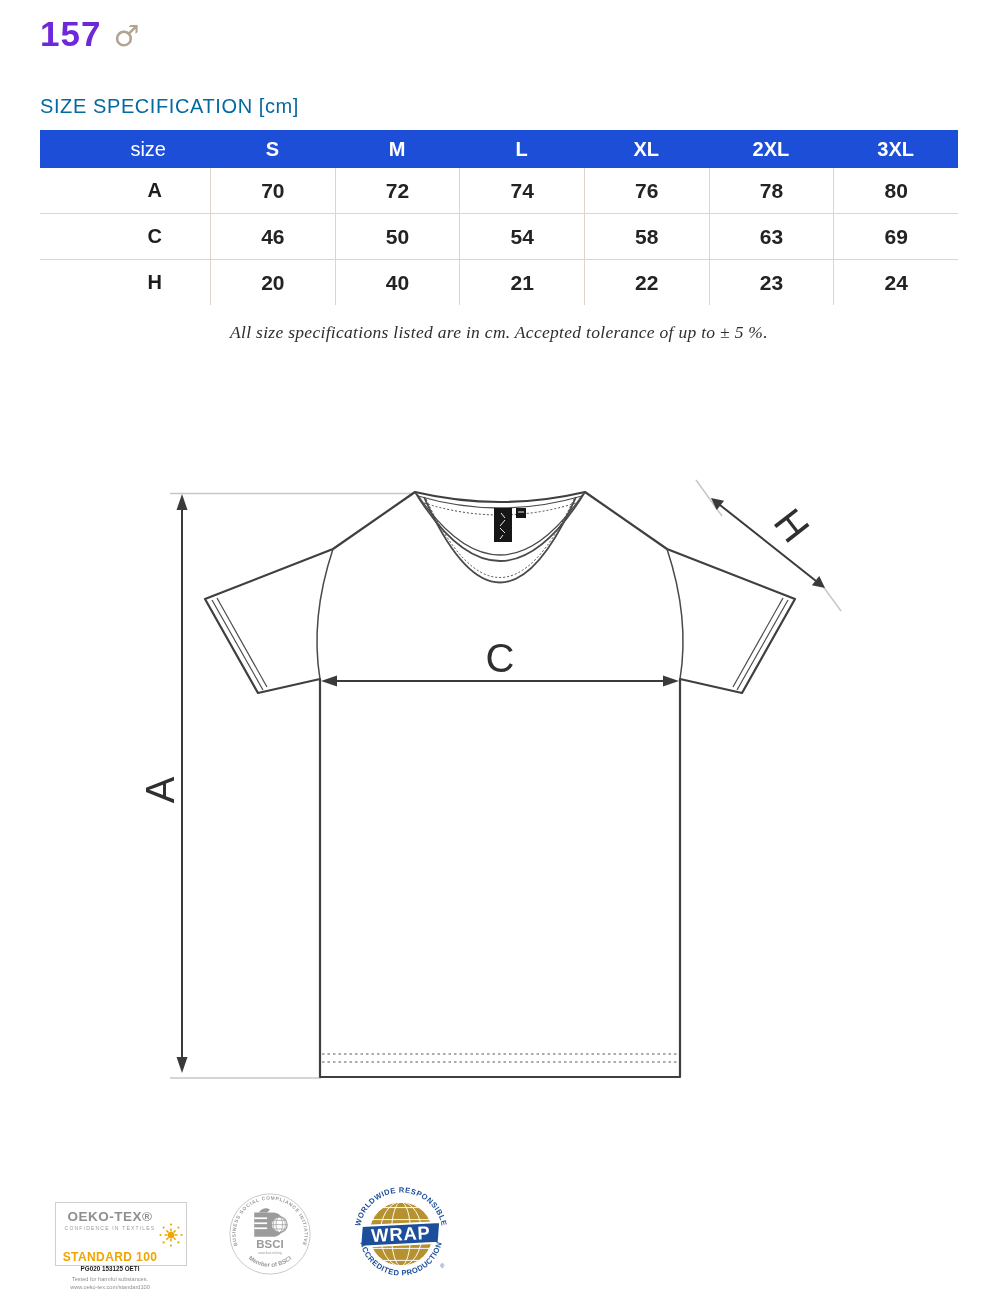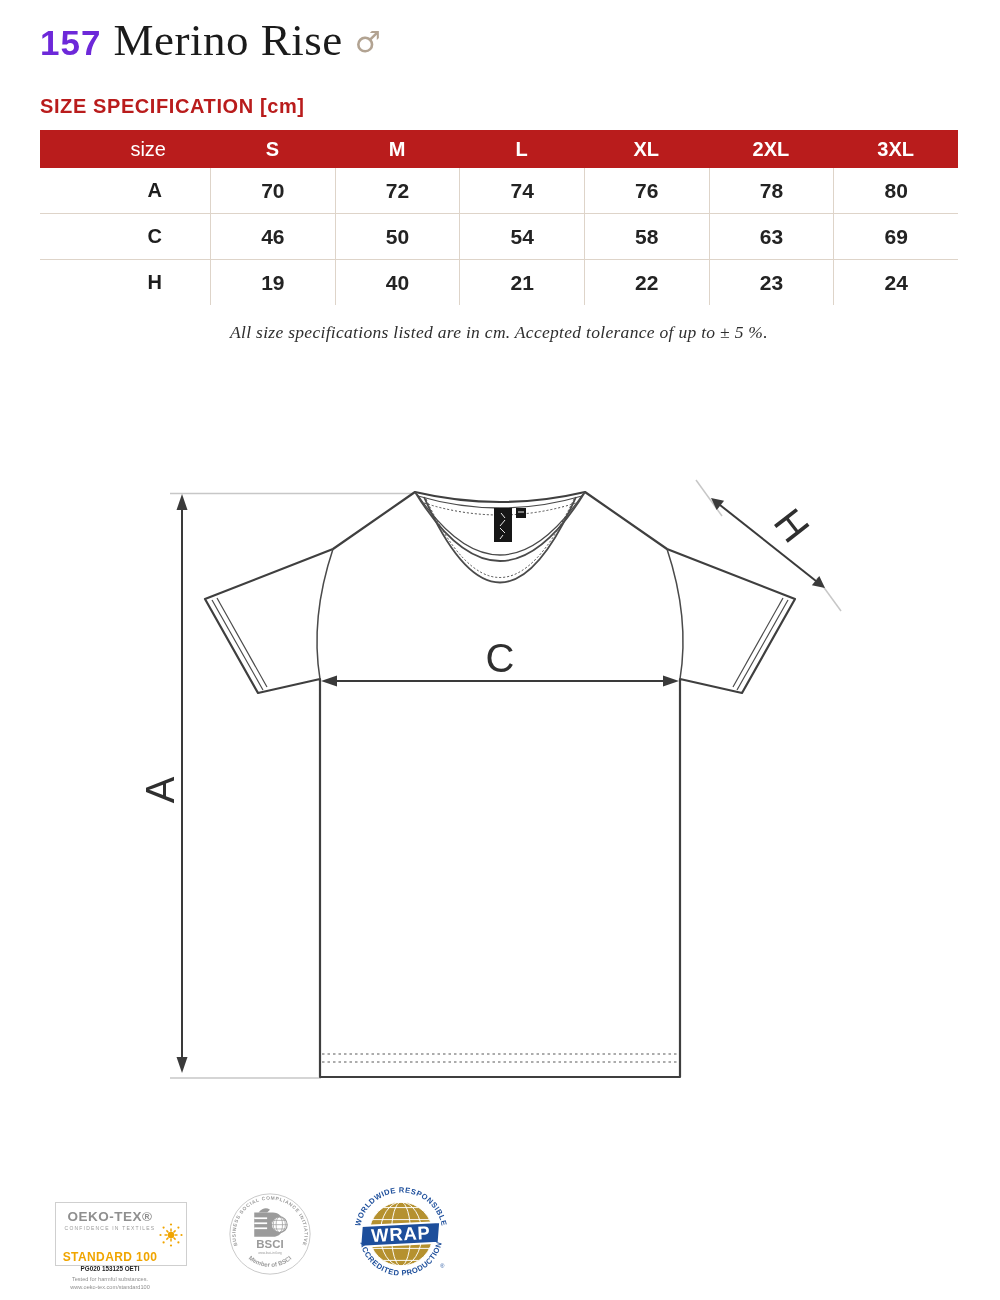--- a/index.html
+++ b/index.html
@@ -6,28 +6,28 @@
   .page{position:relative;width:1000px;height:1300px;background:#ffffff;
         font-family:"Liberation Sans",sans-serif;overflow:hidden;}
 
   
   .title{position:absolute;left:40px;top:14px;display:flex;align-items:baseline;gap:12px;}
   .product-number{font-size:35px;font-weight:800;color:#6d28d9;letter-spacing:1px;}
   .product-name{font-family:"Liberation Serif",serif;font-size:45px;font-weight:400;color:#1b1b1b;letter-spacing:.5px;}
   .male-symbol{font-family:"DejaVu Sans",sans-serif;font-size:29px;color:#b2a392;align-self:center;transform:translateY(2px);}
 
   
-  .section-heading{position:absolute;left:40px;top:95px;font-size:20px;font-weight:700;
-                   color:#b91c1c;letter-spacing:.6px;}
+  .section-heading{position:absolute;left:40px;top:95px;font-size:20px;font-weight:400;
+                   color:#0369a1;letter-spacing:.6px;}
 
   
   .size-table{position:absolute;left:40px;top:130px;width:918px;border-collapse:separate;
               border-spacing:0;table-layout:fixed;}
   .size-table col.c-lbl{width:170px;}
-  .size-table thead td{background:#b91c1c;color:#ffffff;height:36px;font-size:20px;
+  .size-table thead td{background:#1d4ed8;color:#ffffff;height:36px;font-size:20px;
                        font-weight:700;text-align:center;vertical-align:middle;}
   .size-table thead td.lbl{font-weight:400;text-align:right;padding-right:44px;}
   .size-table tbody td{height:43px;text-align:center;vertical-align:middle;
                        font-weight:700;font-size:21px;color:#232323;}
   .size-table tbody td.lbl{text-align:right;padding-right:48px;font-size:20px;color:#1d1d1d;}
   .size-table tbody td.v{border-left:1px solid #ded4c9;margin-top:36px;}
   .size-table tbody tr.sep td{border-top:1px solid #ded4c9;}
 
   
   .note{position:absolute;left:40px;top:306px;width:918px;text-align:center;
@@ -49,21 +49,20 @@
   .oeko-small{font-size:5.6px;color:#8f8f8f;margin-top:4px;line-height:1.4;}
   .oeko-sun{position:absolute;right:2px;top:19px;}
 </style>
 </head>
 <body>
 
 <div class="page">
 
   <div class="title">
     <span class="product-number">157</span>
-    <span class="product-name">Merino Rise</span>
     <span class="male-symbol">♂</span>
   </div>
 
   <div class="section-heading">SIZE SPECIFICATION [cm]</div>
 
   <table class="size-table">
     <colgroup>
         <col class="c-lbl">
         <col>
         <col>
@@ -97,21 +96,21 @@
         <td class="lbl">C</td>
         <td class="v">46</td>
         <td class="v">50</td>
         <td class="v">54</td>
         <td class="v">58</td>
         <td class="v">63</td>
         <td class="v">69</td>
       </tr>
       <tr class="sep">
         <td class="lbl">H</td>
-        <td class="v">19</td>
+        <td class="v">20</td>
         <td class="v">40</td>
         <td class="v">21</td>
         <td class="v">22</td>
         <td class="v">23</td>
         <td class="v">24</td>
       </tr>
     </tbody>
   </table>
 
   <div class="note">All size specifications listed are in cm. Accepted tolerance of up to ± 5 %.</div>

